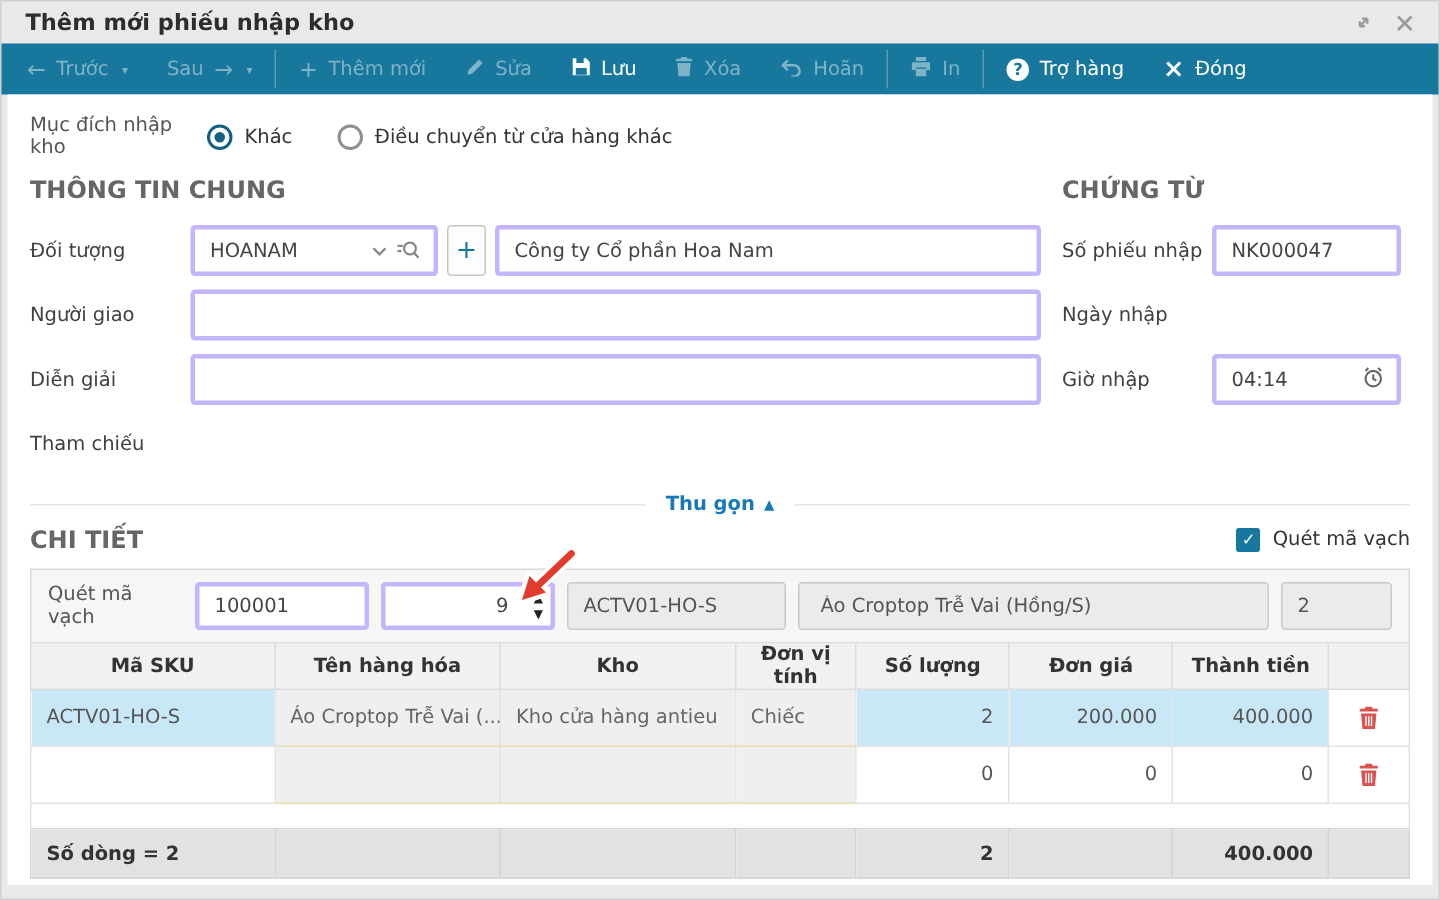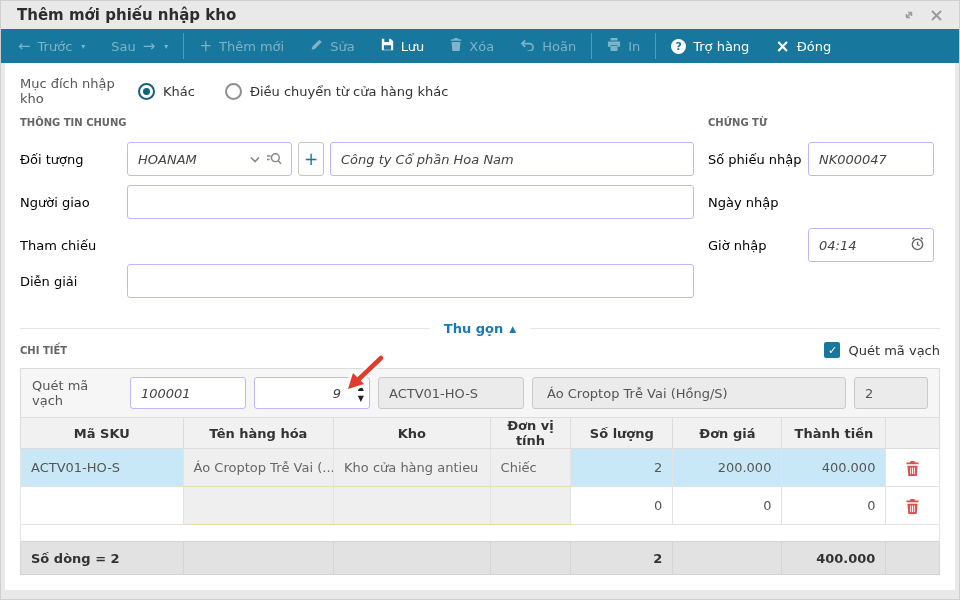--- a/index.html
+++ b/index.html
@@ -30,25 +30,25 @@
   .purpose-row { display:flex; align-items:center; padding-top:14px; height:42px; }
   .purpose-label { width:118px; font-size:13px; color:#555; }
   .radio-opt { display:flex; align-items:center; gap:8px; margin-right:30px; font-size:13px; color:#333; cursor:pointer; }
   .radio { width:17px; height:17px; border-radius:50%; border:2px solid #8f8f8f; background:#fff; position:relative; flex:none; }
   .radio.checked { border-color:#12617e; }
   .radio.checked::after { content:""; position:absolute; left:3px; top:3px; width:7px; height:7px; border-radius:50%; background:#12617e; }
 
   .main-cols { display:flex; margin-top:4px; }
   .col-left { flex:1; padding-right:14px; }
   .col-right { width:232px; flex:none; }
-  .section-heading { font-size:10px; font-weight:bold; color:#666; margin:8px 0 14px 0; }
+  .section-heading { font-size:16px; font-weight:bold; color:#666; margin:8px 0 14px 0; }
   .field-row { display:flex; align-items:center; margin-bottom:9px; min-height:34px; }
-  .field-label { width:107px; flex:none; font-size:13px; color:#000000; }
+  .field-label { width:107px; flex:none; font-size:13px; color:#404040; }
   .col-right .field-label { width:100px; }
-  .tbox { height:34px; border:1px solid #c4b5fd; border-radius:3px; background:#fff; font-size:13px; color:#444; display:flex; align-items:center;font-style:italic; }
+  .tbox { height:34px; border:3px solid #c4b5fd; border-radius:3px; background:#fff; font-size:13px; color:#444; display:flex; align-items:center; }
   input.raw { border:none; outline:none; background:transparent; font:inherit; color:inherit; width:100%; height:100%; padding:0 10px; }
 
   .combo { width:165px; flex:none; padding-right:6px; }
   .combo input.raw { padding-right:2px; }
   .combo .icn { flex:none; display:flex; align-items:center; color:#888; padding:0 3px; cursor:pointer; }
   .add-btn { width:26px; height:34px; flex:none; margin-left:6px; border:1px solid #c6c6c6; border-radius:3px; background:#fdfdfd; color:#17779c; font-size:17px; line-height:32px; text-align:center; cursor:pointer; }
   .grow-input { flex:1; margin-left:6px; }
   .full-input { flex:1; }
   .iconbox { width:126px; flex:none; padding-right:8px; }
   .iconbox svg { flex:none; color:#666; }
@@ -223,29 +223,29 @@
           </div>
         </div>
 
         <div class="field-row">
           <div class="field-label">Người giao</div>
           <div class="tbox full-input">
             <input class="raw" value="" style="">
           </div>
         </div>
 
-        <div class="field-row" style="margin-bottom:2px;">
-          <div class="field-label">Tham chiếu</div>
-        </div>
-
         <div class="field-row">
           <div class="field-label">Diễn giải</div>
           <div class="tbox full-input">
             <input class="raw" value="" style="">
           </div>
+        </div>
+
+        <div class="field-row" style="margin-bottom:2px;">
+          <div class="field-label">Tham chiếu</div>
         </div>
       </div>
 
       <div class="col-right">
         <div class="section-heading">CHỨNG TỪ</div>
 
         <div class="field-row">
           <div class="field-label">Số phiếu nhập</div>
           <div class="tbox iconbox">
             <input class="raw" value="NK000047" style="">

